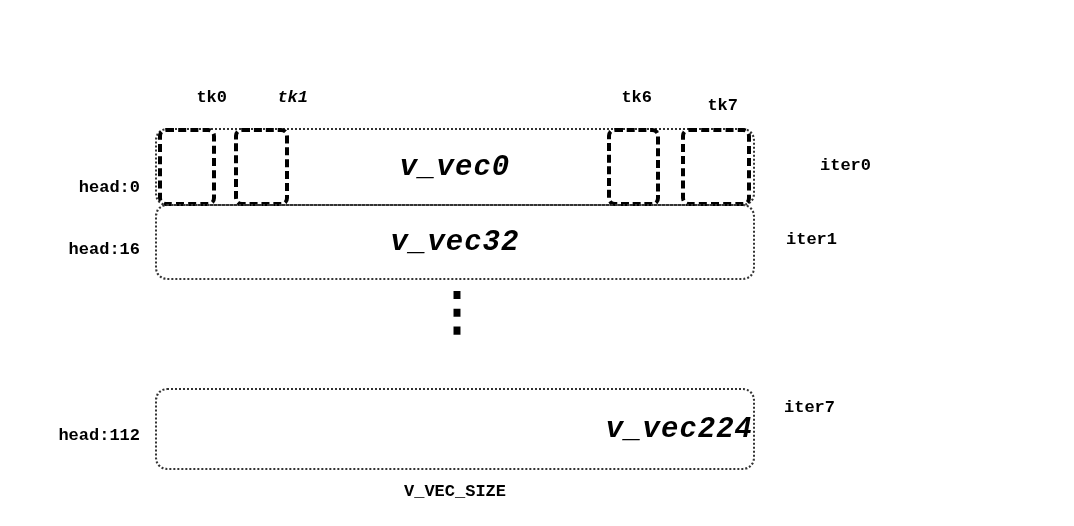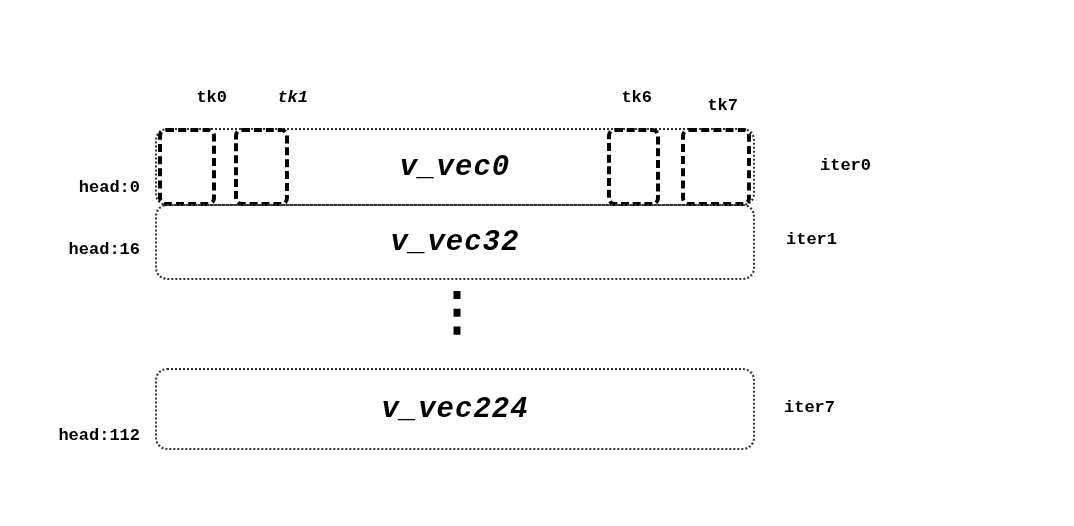--- a/index.html
+++ b/index.html
@@ -102,20 +102,21 @@
 
   <div class="row-box" style="top:204px; height:76px;">
     <span class="vec-label">v_vec32</span>
   </div>
   <div class="lbl head-label" style="left:25px; top:232px;margin-top:8px;">head:16</div>
   <div class="lbl" style="left:786px; top:230px;">iter1</div>
 
   <div class="vdots">⋮</div>
 
 
-  <div class="row-box" style="top:368px; height:82px;">
+  <div class="row-box" style="top:388px; height:82px;justify-content:flex-end;">
     <span class="vec-label">v_vec224</span>
   </div>
   <div class="lbl head-label" style="left:25px; top:398px;margin-top:28px;">head:112</div>
   <div class="lbl" style="left:784px; top:398px;">iter7</div>
 
+  <div class="lbl" style="left:155px; top:482px; width:600px; text-align:center;">V_VEC_SIZE</div>
 
 </div>
 
 </body></html>

